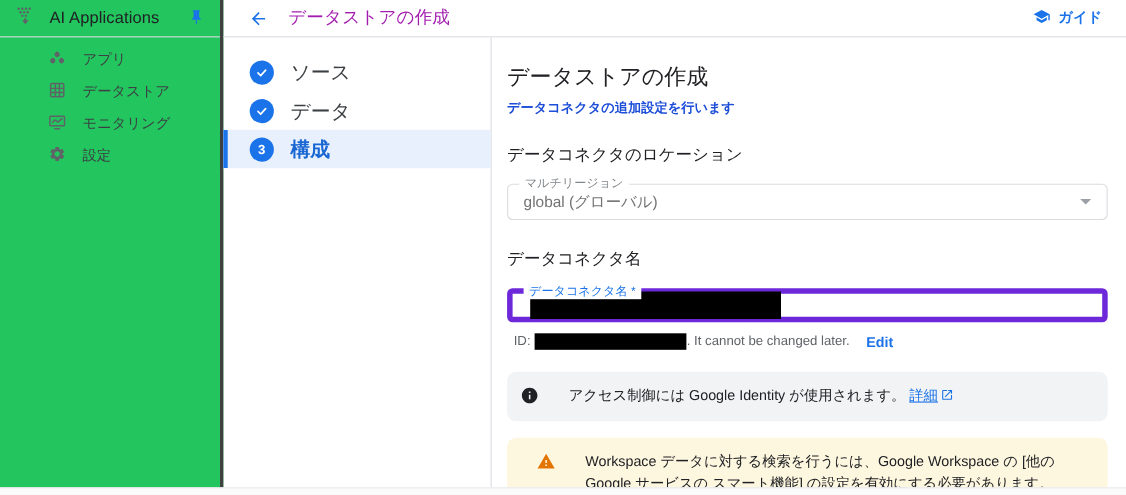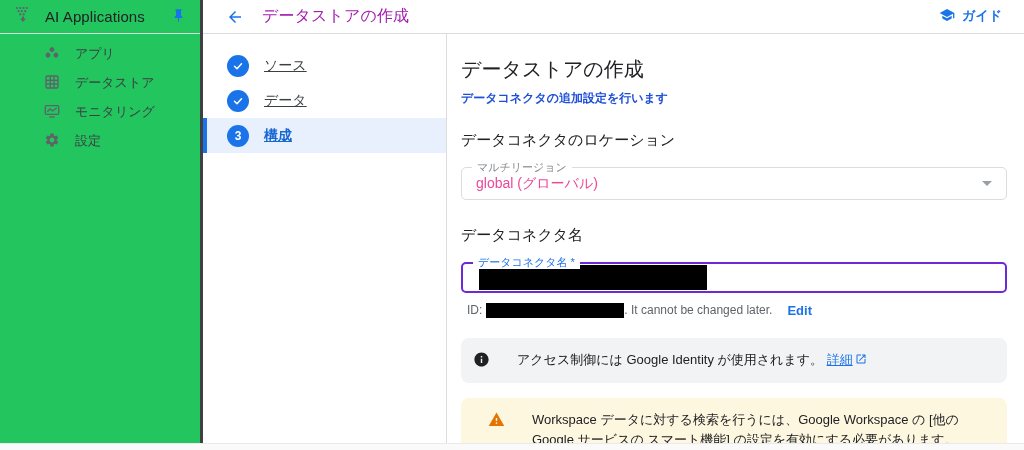--- a/index.html
+++ b/index.html
@@ -29,43 +29,43 @@
     font-size:13px; font-weight:bold; cursor:pointer; text-decoration:none; }
 
   .workarea { flex:1; display:flex; min-height:0; }
 
   
   .stepper { width:244px; flex-shrink:0; border-right:1px solid #dadce0; padding-top:14px; }
   .step { display:flex; align-items:center; gap:15px; height:35px; padding-left:24px; cursor:pointer; }
   .step-circle { width:22px; height:22px; border-radius:50%; background:#1a73e8; color:#fff;
     display:flex; align-items:center; justify-content:center; flex-shrink:0;
     font-size:12px; font-weight:bold; }
-  .step-label { font-size:14px; color:#3c4043;text-decoration:underline; }
+  .step-label { font-size:18px; color:#3c4043; }
   .step.active { background:#e8f0fe; box-shadow:inset 4px 0 0 #1a73e8; }
   .step.active .step-label { color:#1967d2; font-weight:bold; }
 
   
   .main { flex:1; padding:22px 17px 0 14px; min-width:0; }
   .h1 { font-size:20px; font-weight:400; color:#202124; }
   .subtitle { font-size:12px; color:#1d4ed8; margin-top:7px;font-weight:bold; }
   .section-heading { font-size:15px; font-weight:500; color:#202124; }
   .sec-location { margin-top:24px; }
   .sec-name { margin-top:26px; }
 
   .field { position:relative; margin-top:17px; border-radius:5px; height:33px;
     display:flex; align-items:center;gap:28px; }
   .field .float-label { position:absolute; top:-7px; left:10px; background:#fff;
     padding:0 5px; font-size:11px; line-height:13px; }
   .select-field { border:1px solid #dadce0; padding:0 14px; cursor:default; }
   .select-field .float-label { color:#80868b; }
-  .select-value { font-size:14px; color:#ec4899; flex:1; }
+  .select-value { font-size:14px; color:#737373; flex:1; }
   .dd-arrow { width:0; height:0; border-left:5px solid transparent; border-right:5px solid transparent;
     border-top:5px solid #9aa0a6; }
 
-  .text-field { border:2px solid #6d28d9; padding:0 16px; height:31px; cursor:text; }
+  .text-field { border:5px solid #6d28d9; padding:0 16px; height:31px; cursor:text; }
   .text-field .float-label { color:#1a73e8; top:-8px; }
   .redacted-value { width:228px; height:25px; background:#000; }
 
   .id-row { margin-top:10px; font-size:12px; color:#5f6368; display:flex; align-items:flex-start; padding-left:6px; }
   .redacted-id { display:inline-block; width:138px; height:15px; background:#000; margin-left:4px; }
   .edit-link { color:#1a73e8; font-weight:bold; margin-left:15px; text-decoration:none; font-size:13px; cursor:pointer; }
 
   .banner { border-radius:8px; display:flex; align-items:flex-start; gap:27px; padding:12px 20px 12px 27px; }
   .banner .b-ic { flex-shrink:0; margin-top:1px; }
   .banner-text { font-size:13px; color:#202124; line-height:20px; }

